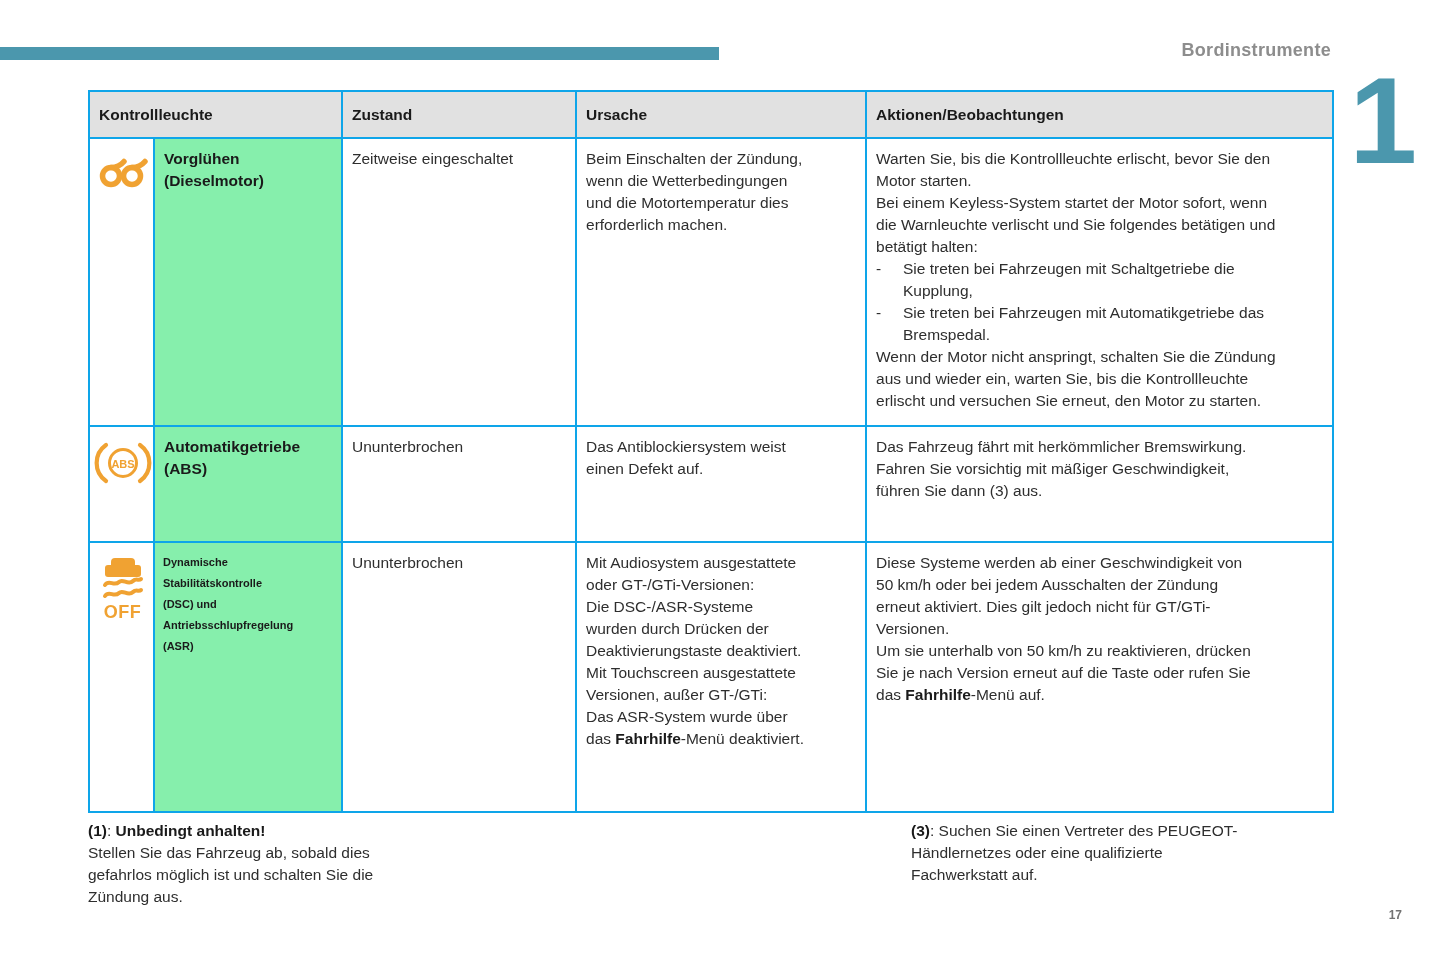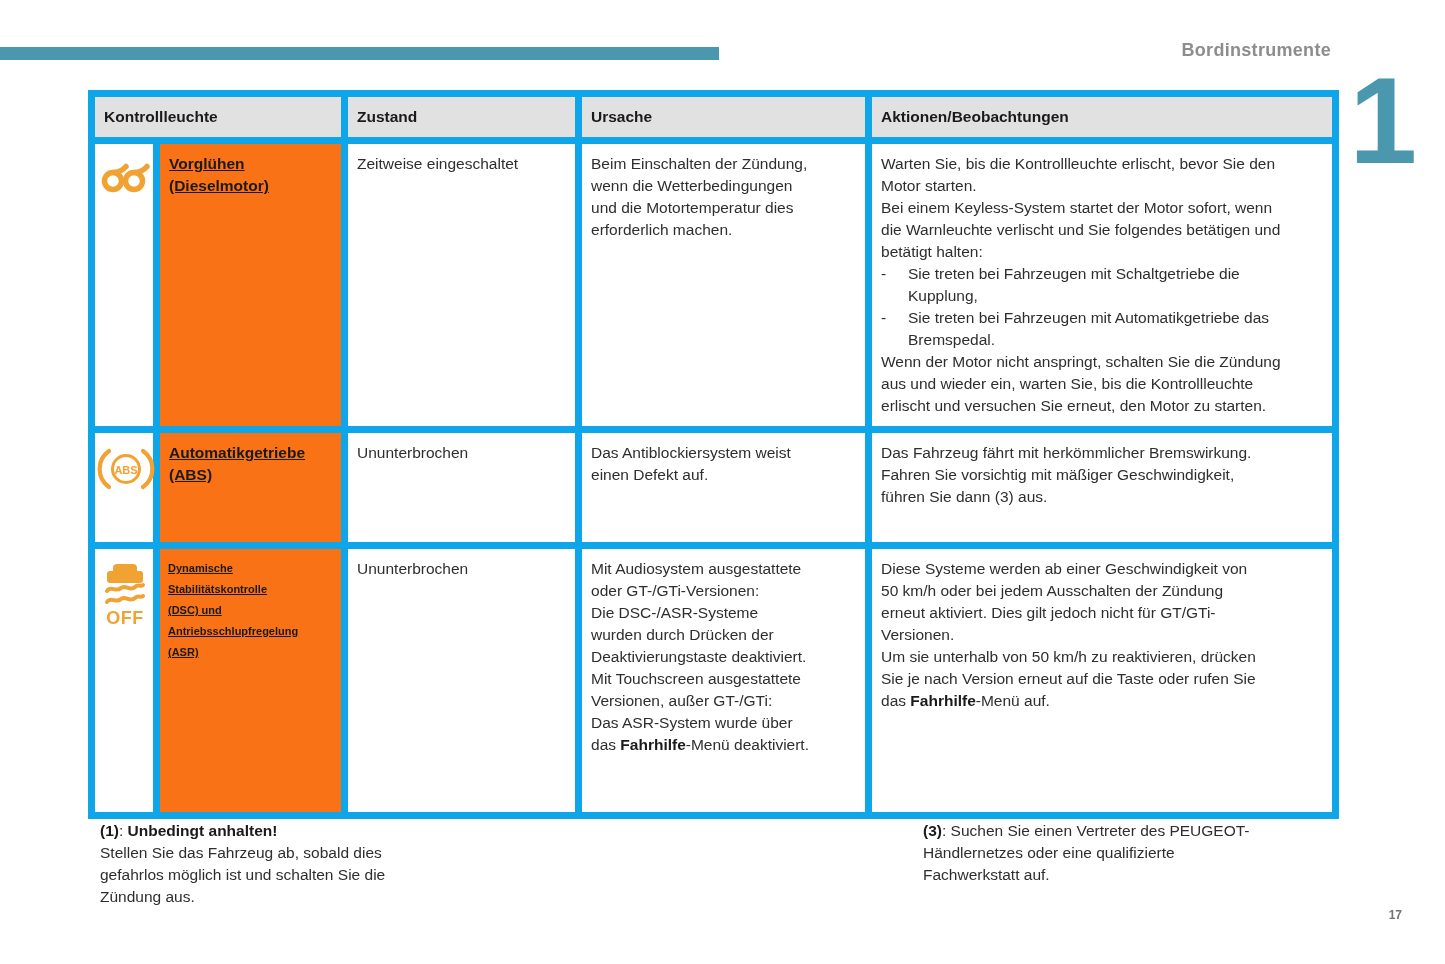--- a/index.html
+++ b/index.html
@@ -5,40 +5,40 @@
   * { margin:0; padding:0; box-sizing:border-box; }
   html,body { background:#ffffff; }
   body { font-family:"Liberation Sans", sans-serif; color:#2e2e2e; }
   .page { position:relative; width:1445px; height:964px; background:#ffffff; overflow:hidden; }
 
   .top-bar { position:absolute; left:0; top:47px; width:719px; height:13px; background:#4b97ad; }
   .header-title { position:absolute; top:40px; right:114px; font-size:18px; font-weight:bold; color:#8d8d8d; letter-spacing:0.3px; }
   .chapter-num { position:absolute; top:60px; right:28px; font-size:122px; line-height:1; font-weight:bold; color:#4b97ad; }
 
   table.warn { position:absolute; left:88px; top:90px; width:1244px; border-collapse:collapse; table-layout:fixed; }
-  .warn th, .warn td { border:7px solid #0ea5e9; text-align:left; }
+  .warn th, .warn td { border:2px solid #0ea5e9; text-align:left; }
   .warn th { background:#e1e1e1; font-size:15.5px; font-weight:bold; color:#1a1a1a; vertical-align:middle; padding:0 9px; height:47px; }
   .warn td { vertical-align:top; font-size:15.5px; line-height:22px; color:#2e2e2e; padding:9px 8px 9px 9px; }
   tr.r1 { height:288px; } tr.r2 { height:116px; } tr.r3 { height:270px; }
 
   td.icon-cell { text-align:center; padding:13px 0 0 2px; }
-  td.name-cell { background:#f97316; font-weight:bold; color:#1a1a1a;text-decoration:underline; }
+  td.name-cell { background:#86efac; font-weight:bold; color:#1a1a1a; }
   td.name-cell.small { font-size:11px; line-height:21px;padding-left:8px; }
 
   .pl { white-space:pre-line; }
   .blk { display:block; }
   .bullet { display:flex; }
   .bullet .marker { width:27px; flex:none; }
   .bullet .txt { flex:1; white-space:pre-line; }
   b.inline { font-weight:bold; color:#1a1a1a; }
 
   .icon-stack { display:inline-flex; flex-direction:column; align-items:center; }
   .off-label { font-size:18px; font-weight:bold; color:#f0a232; letter-spacing:0.5px; margin-top:1px; }
 
-  .footnotes { position:absolute; left:100px; top:820px; width:1290px; height:120px; font-size:15.5px; line-height:22px; }
+  .footnotes { position:absolute; left:88px; top:820px; width:1290px; height:120px; font-size:15.5px; line-height:22px; }
   .fn { position:absolute; top:0; }
   .fn1 { left:0; width:405px; }
   .fn2 { left:425px; width:400px; }
   .fn3 { left:823px; width:440px; }
   .fn b { color:#1a1a1a; }
   .page-num { position:absolute; top:908px; right:43px; font-size:12px; font-weight:bold; color:#737373; }
 </style>
 </head>
 <body>
 

